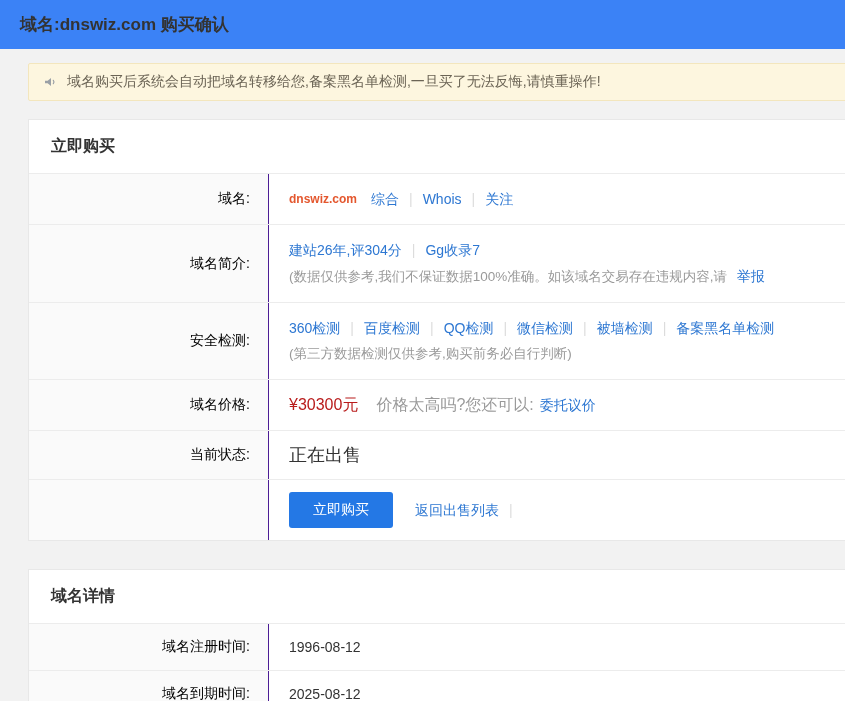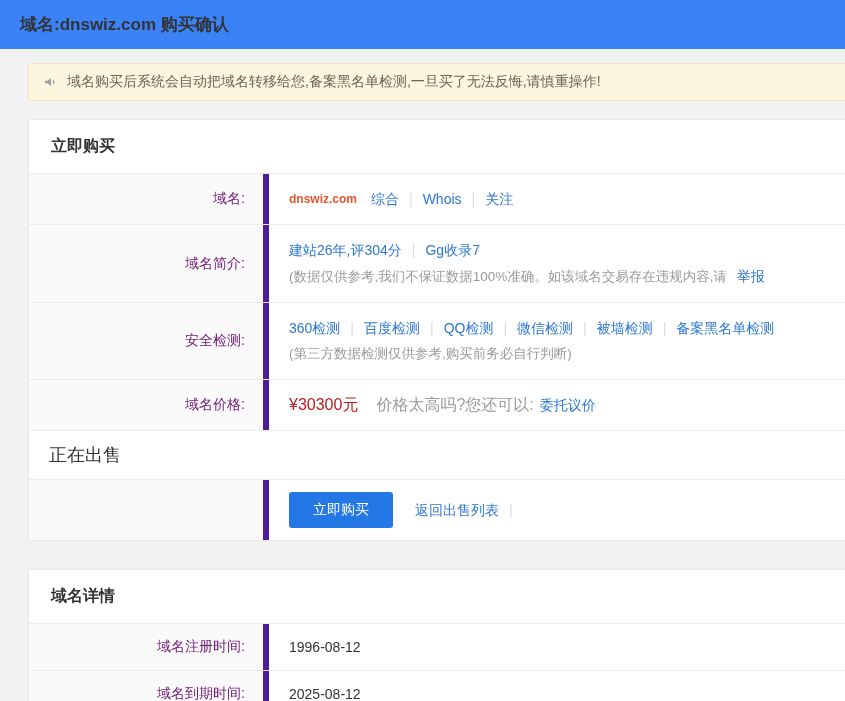--- a/index.html
+++ b/index.html
@@ -59,25 +59,25 @@
     color: #333;
   }
   .row {
     display: flex;
     border-top: 1px solid #ececec;
     align-items: stretch;
   }
   .row-label {
     width: 240px;
     background: #fafafa;
-    border-right: 6px solid #4c1d95;
+    border-right: 1px solid #4c1d95;
     text-align: right;
     padding: 14px 18px;
     font-size: 14px;
-    color: #701a75;
+    color: #000000;
     flex-shrink: 0;
     display: flex;
     align-items: center;
     justify-content: flex-end;
   }
   .row-content {
     flex: 1;
     padding: 12px 20px;
     display: flex;
     flex-direction: column;
@@ -207,20 +207,21 @@
       <div class="row-content">
         <div class="linkline">
           <span class="price-value">¥30300元</span>
           <span class="hint">价格太高吗?您还可以:</span>
           <a class="lnk">委托议价</a>
         </div>
       </div>
     </div>
 
     <div class="row">
+      <div class="row-label">当前状态:</div>
       <div class="row-content">
         <span class="status-value">正在出售</span>
       </div>
     </div>
 
     <div class="row">
       <div class="row-label"></div>
       <div class="row-content">
         <div class="linkline">
           <button class="buy-btn">立即购买</button>

